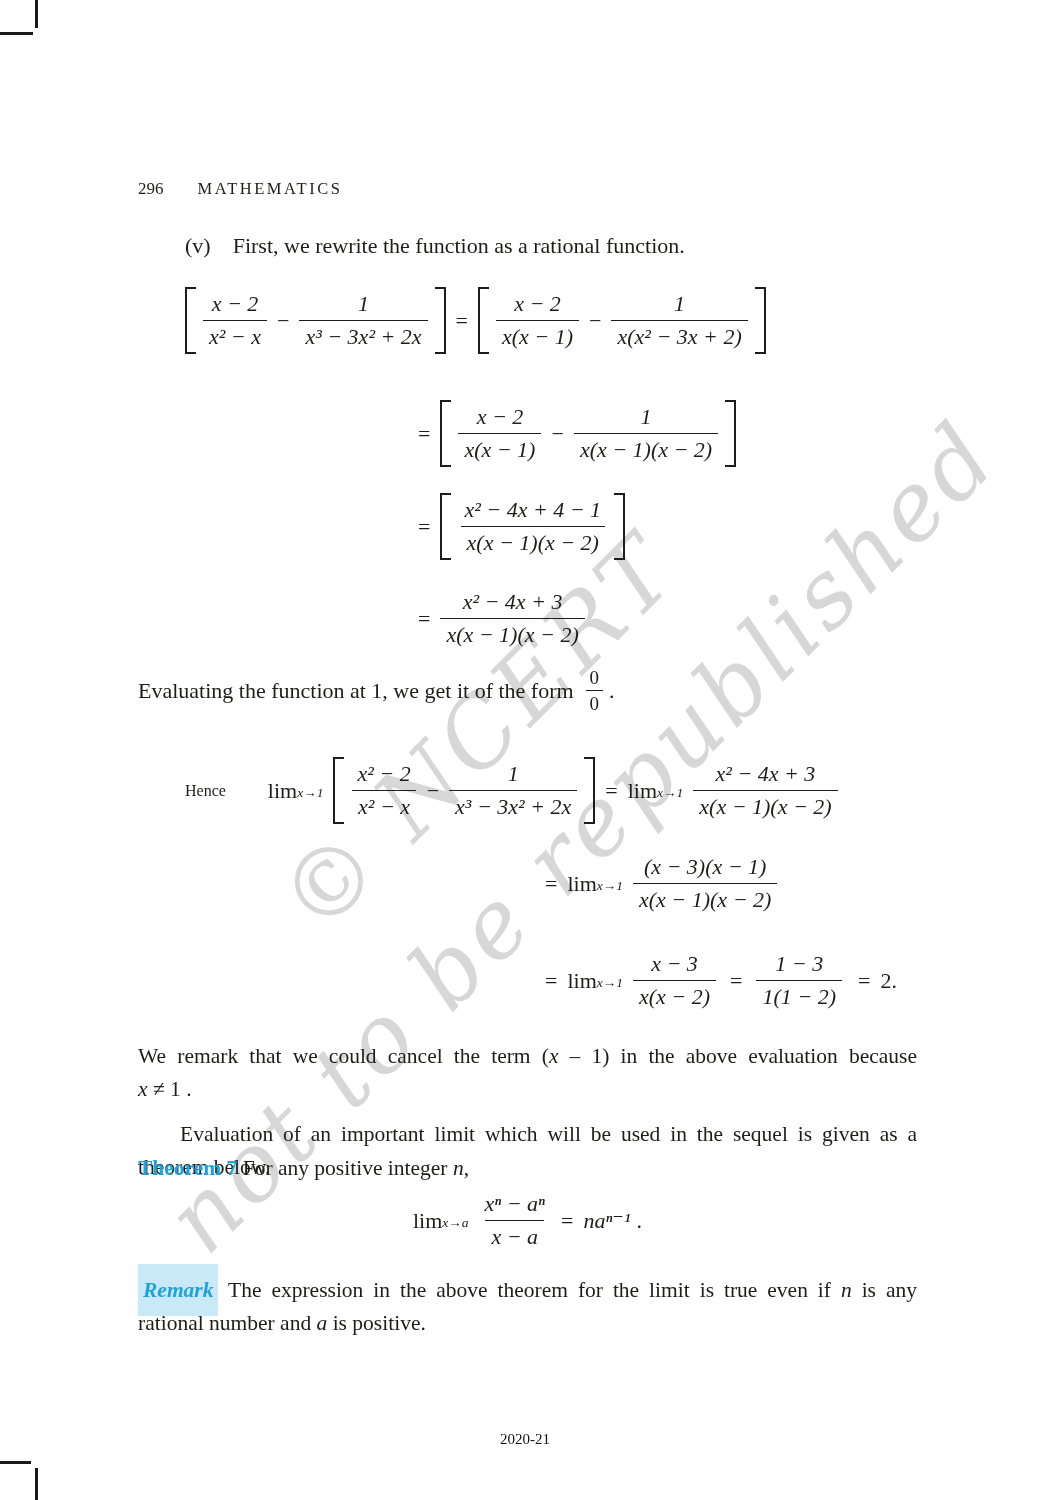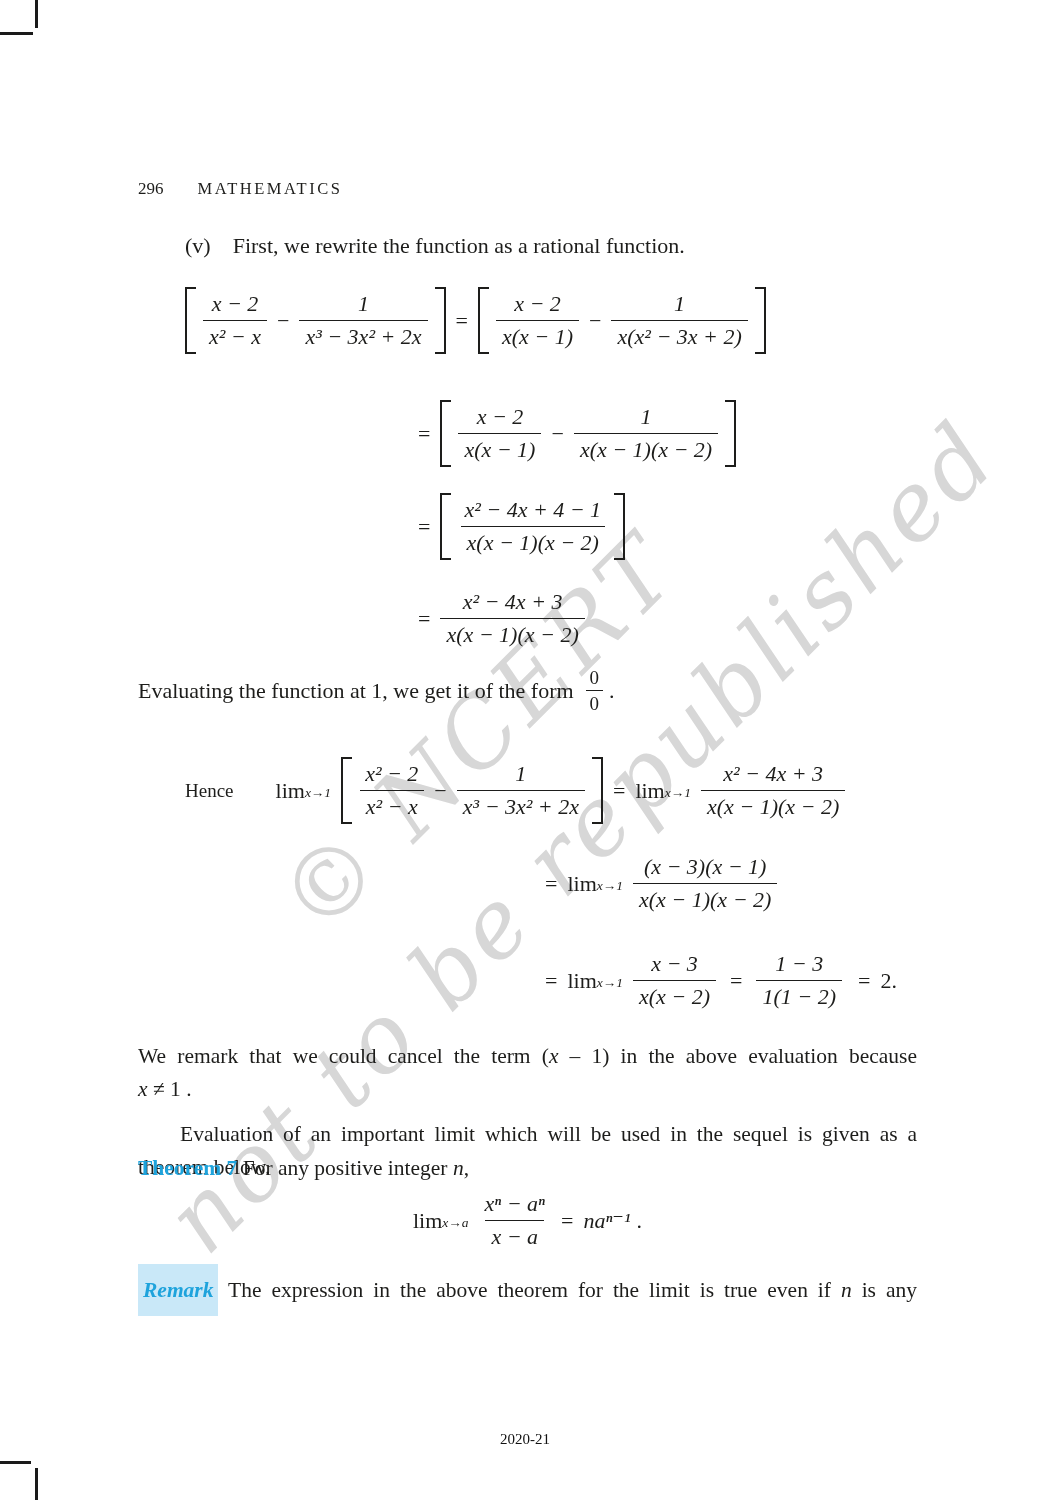--- a/index.html
+++ b/index.html
@@ -15,21 +15,21 @@
     font-style:italic; font-size:94px; line-height:1.55; letter-spacing:5px;
     color:#d7d7d7; white-space:nowrap; pointer-events:none;
   }
   .content { position:absolute; inset:0; z-index:1; }
   
   .crop { position:absolute; background:#1a1a1a; z-index:2; }
   
   .pagehead { position:absolute; left:138px; top:179px; display:flex; align-items:baseline; gap:34px; font-size:17px; }
   .pagehead .hdr { letter-spacing:2.5px; font-size:16.5px; }
   
-  .bodyline { font-size:19px; }
+  .bodyline { font-size:16px; }
   .just { text-align:justify; text-align-last:justify;margin-top:12px; }
   .var { font-style:italic; }
   
   .eqrow { position:absolute; display:flex; align-items:center; gap:10px; font-size:22px; font-style:italic; }
   .op { font-style:normal; }
   .plain { font-style:normal; }
   .frac { display:inline-flex; flex-direction:column; align-items:center; text-align:center; }
   .frac .num { padding:0 6px 3px; line-height:1.12; }
   .frac .den { border-top:1.7px solid #1d1d1b; padding:4px 6px 0; line-height:1.12; }
   .bracketed { display:flex; align-items:stretch; }
@@ -249,18 +249,19 @@
       <span class="op">=</span>
       <span>naⁿ⁻¹</span>
       <span class="op" style="margin-left:-4px;">.</span>
     </div>
 
     <div class="para" style="top:1262px;">
       <div class="just">
         <span class="remark-label" style="color:#1ea3dc; background:#c9e8f8;">Remark</span>
         <span>The expression in the above theorem for the limit is true even if </span><span class="var">n</span><span> is any</span>
       </div>
+      <div><span>rational number and </span><span class="var">a</span><span> is positive.</span></div>
     </div>
 
     <div class="footer">2020-21</div>
 
   </div>
 </div>
 
 </body></html>

